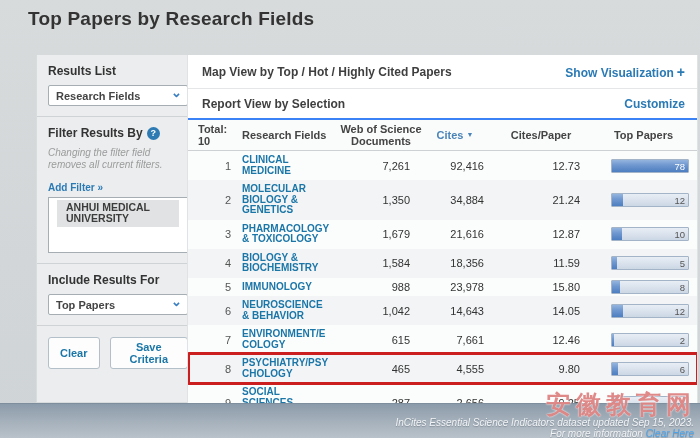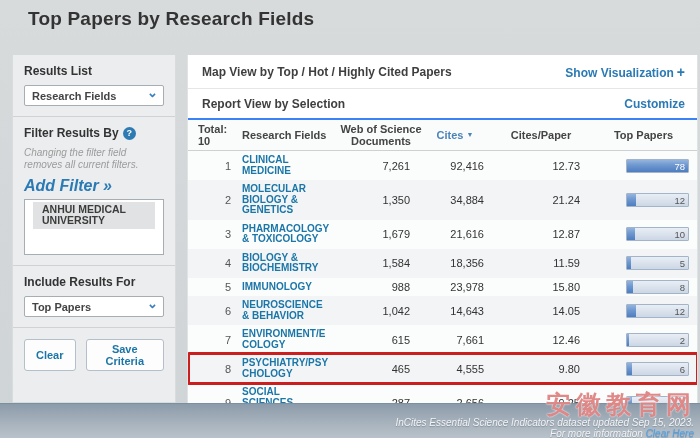--- a/index.html
+++ b/index.html
@@ -29,40 +29,40 @@
   .footer-text a { color:#4da3e8; text-decoration:none; font-style:italic; }
   .watermark {
     position:absolute; right:4px; top:388px; z-index:6;
     font-size:25px; font-weight:bold; letter-spacing:5px;
     color:rgba(196,42,40,.55);
     text-shadow:0 0 2px rgba(255,255,255,.75), 0 0 1px rgba(255,255,255,.9);
     pointer-events:none;
   }
   
   .sidebar {
-    position:absolute; left:12px; top:55px; width:164px; height:348px;
+    position:absolute; left:36px; top:55px; width:164px; height:348px;
     background:#ebedee; border:1px solid #d9dcdd; border-top:none;
   }
   .sb-section { padding:9px 11px 10px 11px; }
   .sb-divider { border-top:1px solid #cfd3d5; }
   .sb-label { font-size:12px; font-weight:bold; color:#333; margin-bottom:7px; }
   .dropdown {
     height:21px; background:#fff; border:1px solid #a6aeb4; border-radius:2px;
     display:flex; align-items:center; justify-content:space-between;
     padding:0 5px 0 7px; cursor:pointer;
   }
   .dropdown .dd-value { font-size:11px; font-weight:bold; color:#444; }
   .chev { color:#3a7fc1; font-size:13px; font-weight:bold; line-height:8px; transform:translateY(-3px); }
   .help-badge {
     display:inline-block; width:13px; height:13px; border-radius:50%;
     background:#2e7bb4; color:#fff; font-size:9px; font-weight:bold;
     text-align:center; line-height:13px; margin-left:4px; vertical-align:1px; cursor:pointer;
   }
   .filter-note { font-size:10px; font-style:italic; color:#9b9b9b; line-height:12px; margin-bottom:6px; }
-  .add-filter { font-size:16px; font-weight:bold; color:#2a7ab5; text-decoration:none; display:inline-block; margin-bottom:4px;font-style:italic; }
+  .add-filter { font-size:10px; font-weight:bold; color:#2a7ab5; text-decoration:none; display:inline-block; margin-bottom:4px; }
   .listbox { background:#fff; border:1px solid #a6aeb4; height:56px; padding:2px 8px 0 8px; overflow:hidden; }
   .listbox-item {
     background:#e1e2e3; font-size:10.5px; font-weight:bold; color:#3c3c3c;
     line-height:11px; padding:2px 4px 3px 9px; cursor:pointer;
   }
   .btn-row { display:flex; gap:10px; padding:11px 11px; }
   .btn {
     background:#fdfdfd; border:1px solid #b3bfc9; border-radius:3px;
     color:#1b76a8; font-size:11px; font-weight:bold;
     padding:3px 11px; cursor:pointer; font-family:inherit;
@@ -104,21 +104,21 @@
   .cell-rank { text-align:right; padding-right:9px; color:#555; }
   .cell-field {
     font-size:10px; font-weight:bold; color:#1b76a8; line-height:10.5px;
     overflow-wrap:anywhere; padding:2px 6px 2px 2px; cursor:pointer;
   }
   .cell-docs { text-align:right; padding-right:14px; }
   .cell-cites { text-align:right; padding-right:2px; }
   .cell-cpp { text-align:right; padding-right:16px; }
   .cell-bar { display:flex; justify-content:flex-end; padding-right:2px; }
   .bar-track {
-    position:relative; width:63px; height:14px;
+    position:relative; width:78px; height:14px;
     border:1px solid #a3b4c8; border-radius:1px;
     background:linear-gradient(#e9eef5, #ccd7e5);
   }
   .bar-fill {
     position:absolute; left:0; top:0; bottom:0;
     background:linear-gradient(#93b4de 0%, #6e97cf 45%, #4d7ec0 100%);
   }
   .bar-val {
     position:absolute; right:3px; top:50%; transform:translateY(-50%);
     font-size:9.5px; color:#555; font-weight:normal;

